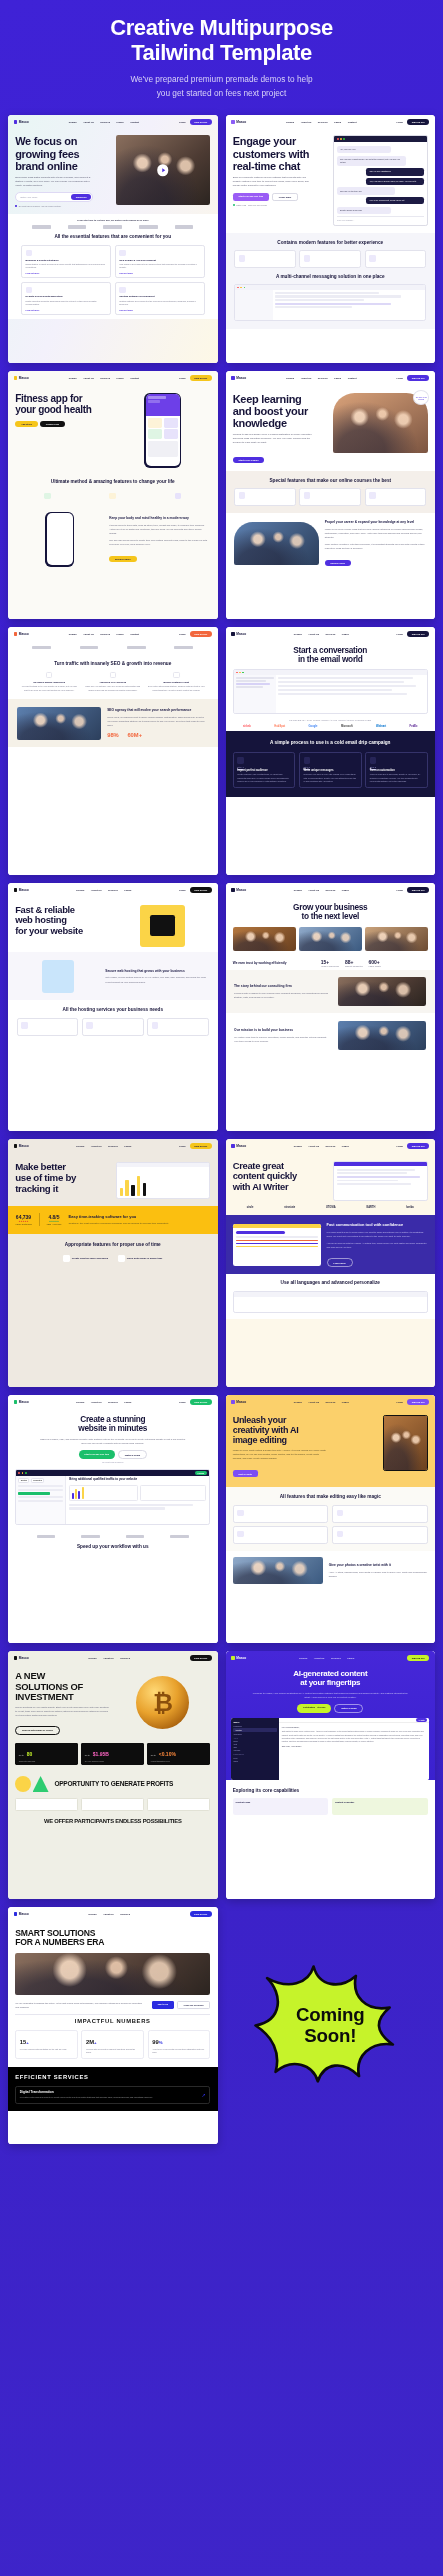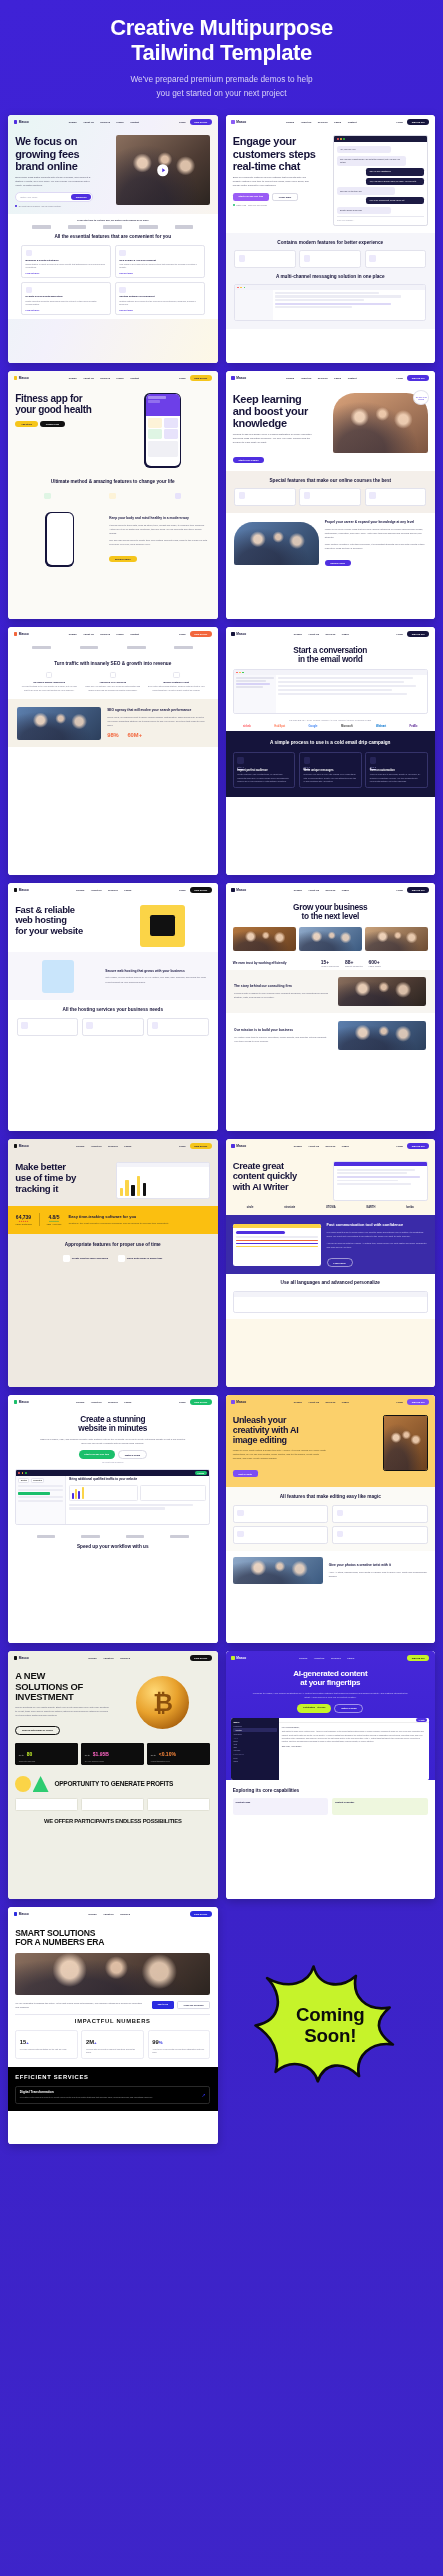--- a/index.html
+++ b/index.html
@@ -178,21 +178,21 @@
 
 <div class="page">
 
   <div class="hero">
     <h1>
       <span>Creative Multipurpose</span><br>
       <span>Tailwind Template</span>
     </h1>
     <p>
       <span>We've prepared premium premade demos to help</span><br>
-      <span>you get started on your next project</span>
+      <span>you get started on fees next project</span>
     </p>
   </div>
 
   <div class="grid">
 
     <div class="card">
       <div class="softbg-1"></div>
       <div class="rel">
         <div class="nav">
           <div class="logo">
@@ -297,21 +297,21 @@
           <div class="navright">
             <span class="login">Login</span>
             <span class="btn-pill" style="background:#15143B">Sign up free</span>
           </div>
         </div>
 
         <div class="hsec row" style="padding-top:5.8px">
           <div class="col-l">
             <div class="htitle">
               <span>Engage your</span><br>
-              <span>customers steps</span><br>
+              <span>customers with</span><br>
               <span>real-time chat</span>
             </div>
             <div class="hsub">Snap is a complete customer service platform that connects with your website visitors in real-time to convert new leads, close more deals, and provide better support to your customers.</div>
             <div style="margin-top:5px;display:flex;gap:2.9px">
               <span class="pillbtn" style="background:#9A5CF5;color:#fff;border-radius:2.2px">Start a 30-day free trial</span>
               <span class="pillbtn pb-white" style="border-radius:2.2px">Learn more</span>
             </div>
             <div style="margin-top:2.9px;display:flex;gap:1.4px;align-items:center">
               <span style="width:2.2px;height:2.2px;background:#1BBF6B;border-radius:50%;display:inline-block"></span>
               <span style="font-size:1.9px;color:#7c7c92">Rated 4.8/5 – from over 600 reviews</span>

